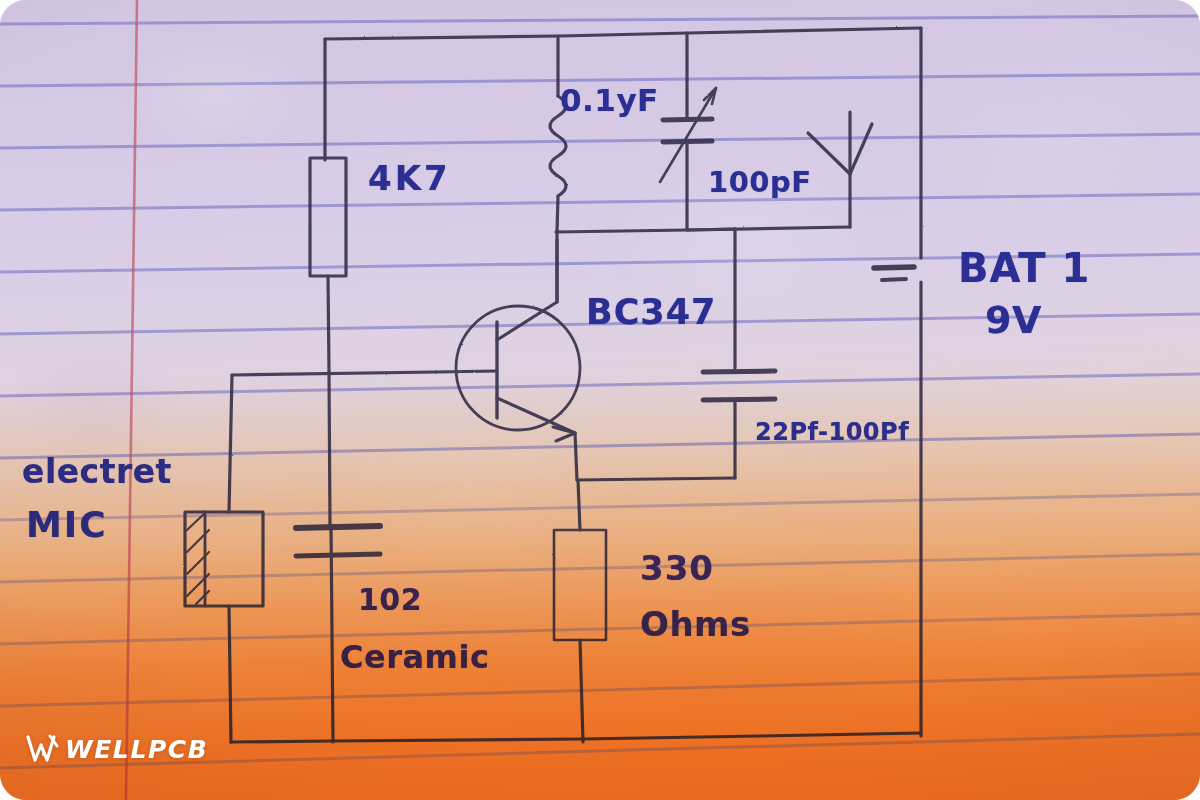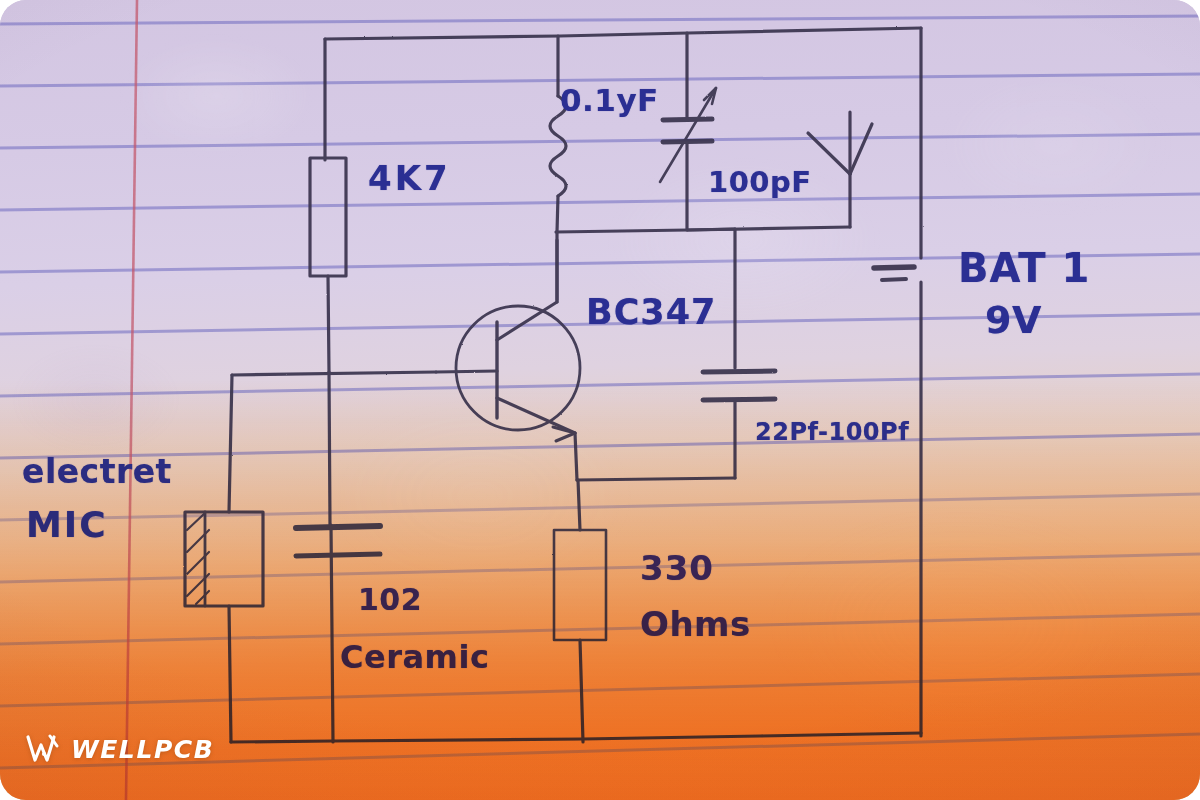--- a/index.html
+++ b/index.html
@@ -69,21 +69,21 @@
   
   .warm-wash{
     position:absolute;left:0;right:0;bottom:0;height:420px;
     background:linear-gradient(180deg, rgba(245,160,80,0) 0%, rgba(245,162,82,.30) 38%, rgba(246,159,76,.70) 72%, rgba(246,159,76,.88) 100%);
     mix-blend-mode:multiply;
   }
 
   
   #watermark{
     position:absolute;left:26px;bottom:36px;
-    display:flex;align-items:center;gap:9px;
+    display:flex;align-items:center;gap:3px;
     filter:drop-shadow(0 1px 2px rgba(120,60,10,.35));
   }
   #watermark .wm-text{
     color:#ffffff;font-family:"DejaVu Sans",sans-serif;
     font-weight:700;font-style:italic;font-size:25px;letter-spacing:1.6px;
   }
 </style>
 </head>
 <body>
 

